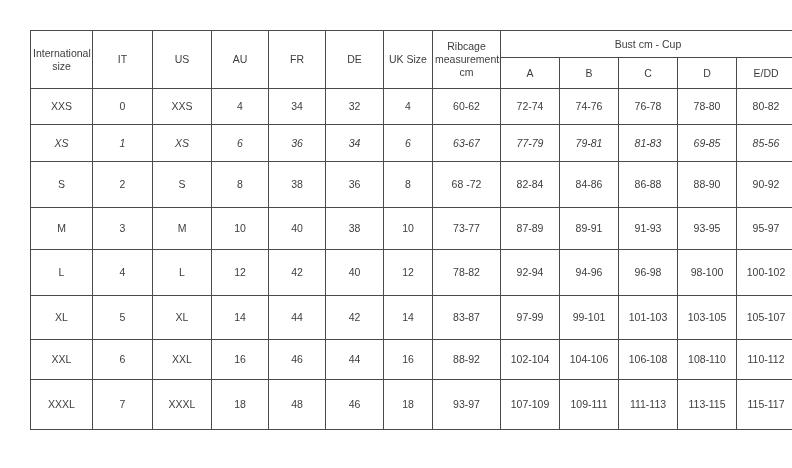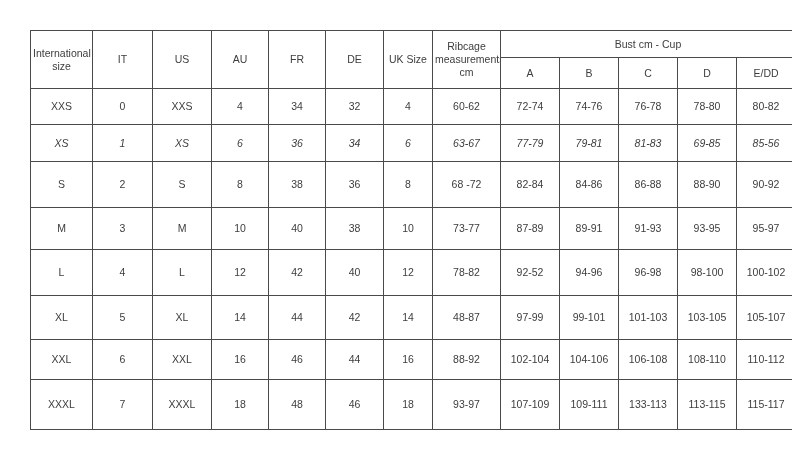--- a/index.html
+++ b/index.html
@@ -164,35 +164,35 @@
         </tr>
         <tr>
           <td>L</td>
           <td>4</td>
           <td>L</td>
           <td>12</td>
           <td>42</td>
           <td>40</td>
           <td>12</td>
           <td>78-82</td>
-          <td>92-52</td>
+          <td>92-94</td>
           <td>94-96</td>
           <td>96-98</td>
           <td>98-100</td>
           <td>100-102</td>
         </tr>
         <tr>
           <td>XL</td>
           <td>5</td>
           <td>XL</td>
           <td>14</td>
           <td>44</td>
           <td>42</td>
           <td>14</td>
-          <td>48-87</td>
+          <td>83-87</td>
           <td>97-99</td>
           <td>99-101</td>
           <td>101-103</td>
           <td>103-105</td>
           <td>105-107</td>
         </tr>
         <tr>
           <td>XXL</td>
           <td>6</td>
           <td>XXL</td>
@@ -211,19 +211,19 @@
           <td>XXXL</td>
           <td>7</td>
           <td>XXXL</td>
           <td>18</td>
           <td>48</td>
           <td>46</td>
           <td>18</td>
           <td>93-97</td>
           <td>107-109</td>
           <td>109-111</td>
-          <td>133-113</td>
+          <td>111-113</td>
           <td>113-115</td>
           <td>115-117</td>
         </tr>
       </tbody>
   </table>
 </div>
 
 </body></html>

